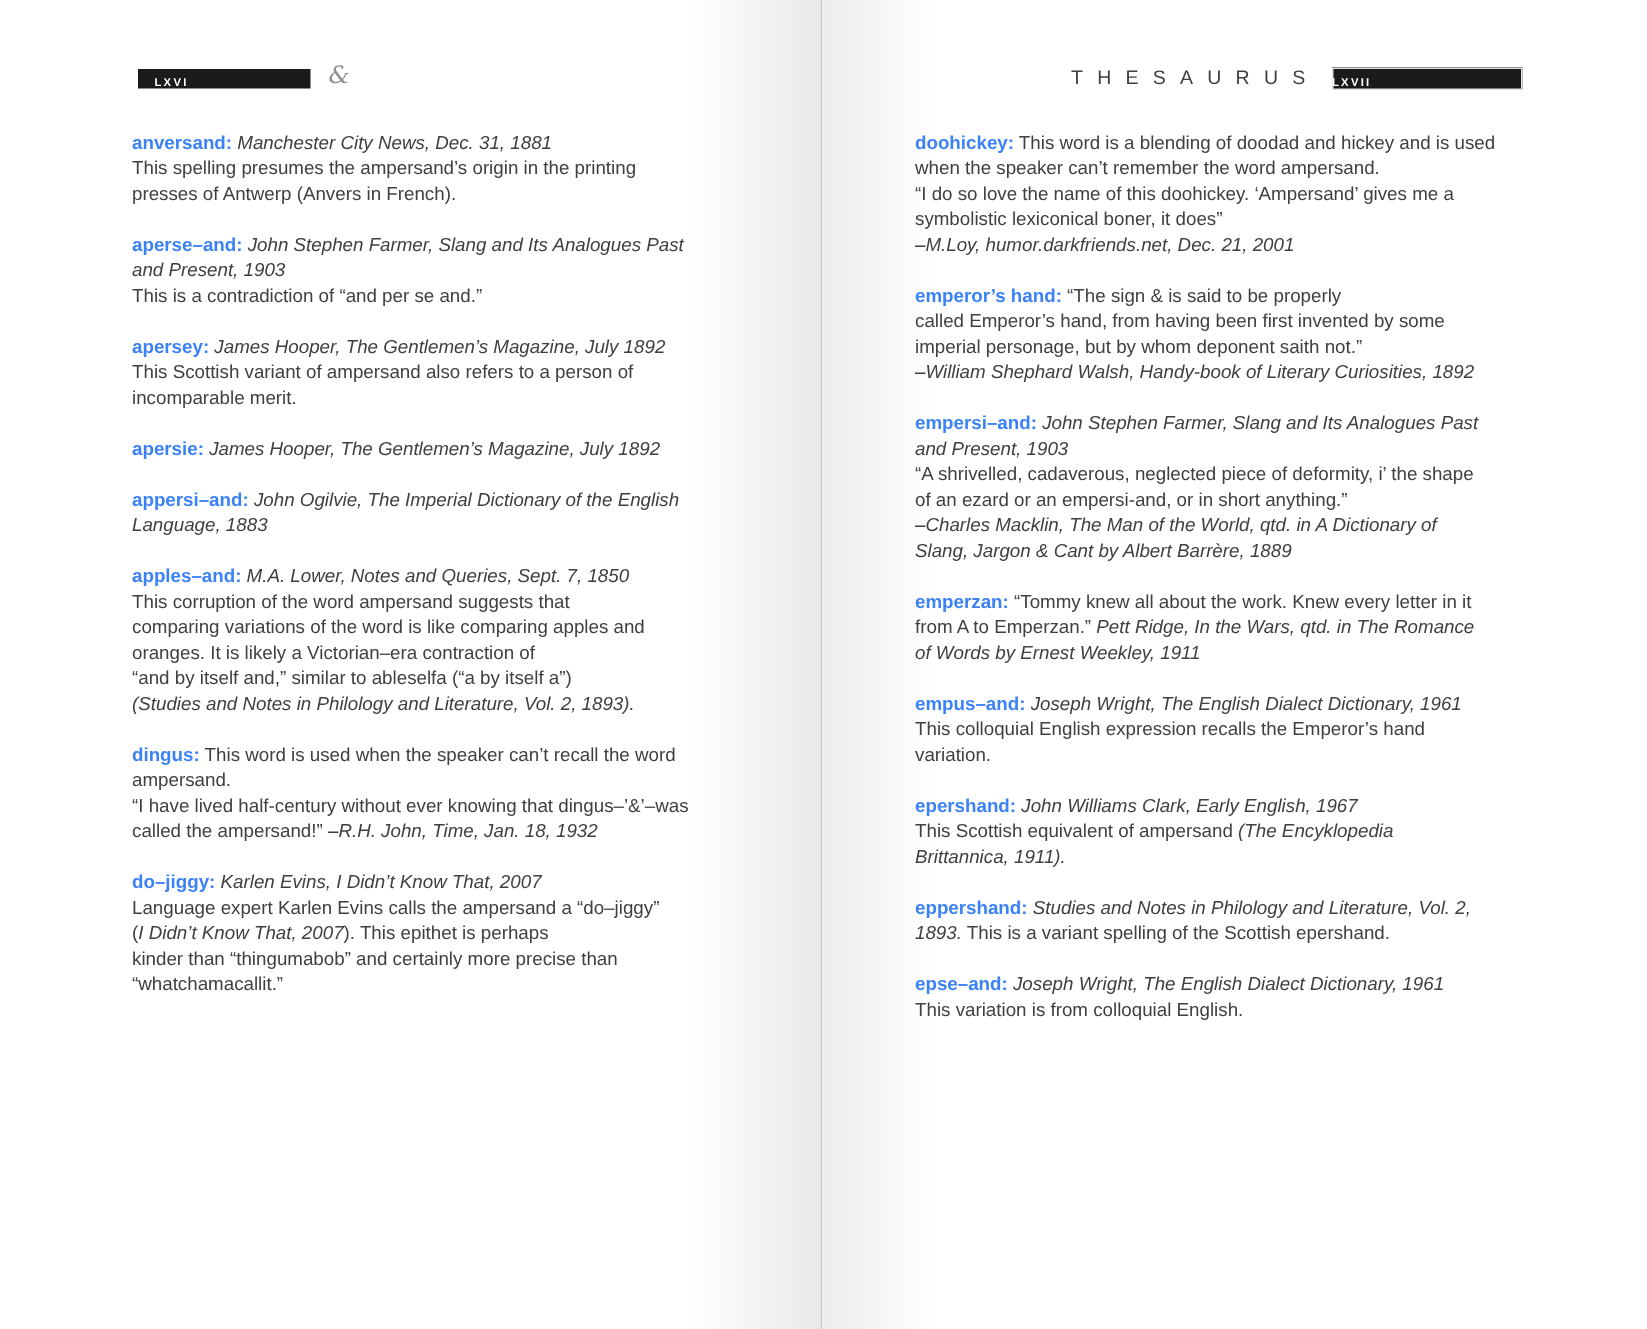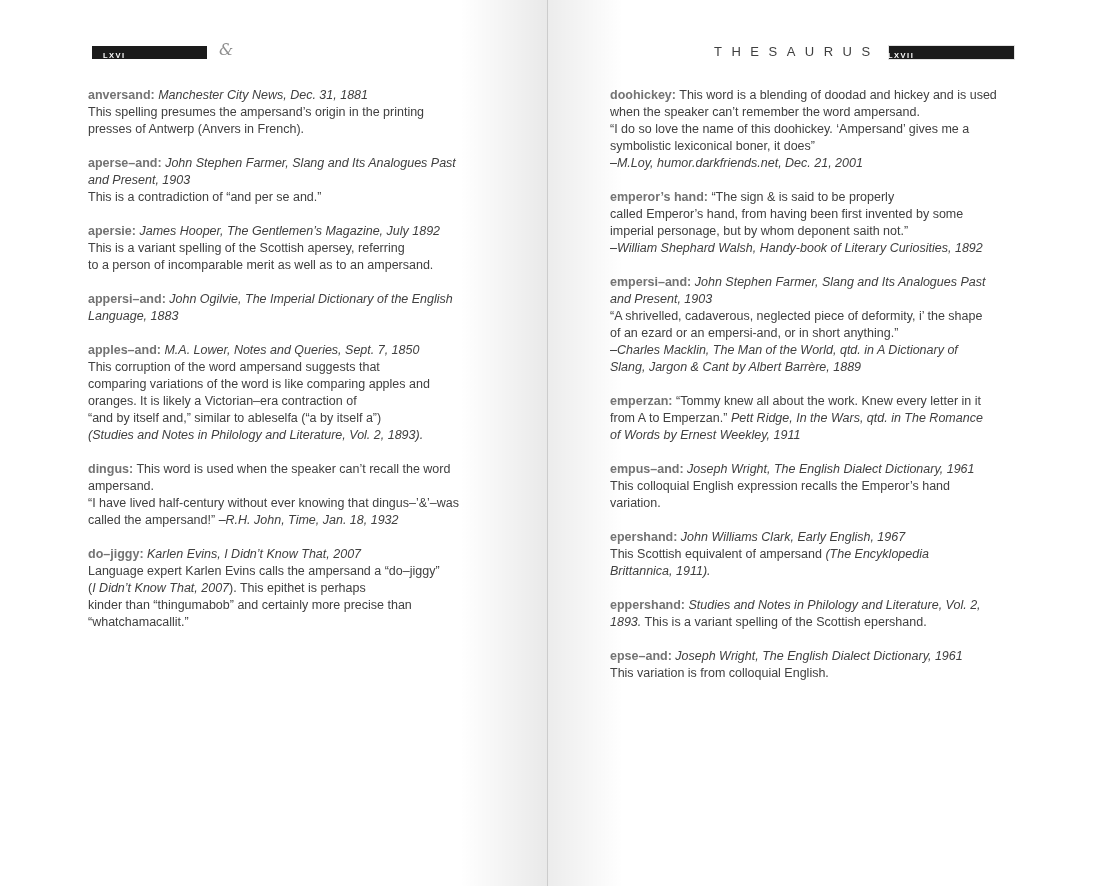--- a/index.html
+++ b/index.html
@@ -102,21 +102,21 @@
   .entry {
     margin: 0 0 17px 0;
     font-size: 12.5px;
     line-height: 17px;
     color: #404040;
     white-space: pre-wrap;
   }
   .entry .term {
     font-weight: bold;
     font-style: normal;
-    color: #737373;
+    color: #3b82f6;
   }
   .entry .cite { font-style: italic; }
   .entry .plain { font-style: normal; }
 </style>
 </head>
 <body>
 
 <div class="spread">
 
   <div class="page page-left">
@@ -124,23 +124,25 @@
       <span class="bar-label">LXVI</span>
     </div>
     <div class="ornament">&amp;</div>
     <div class="col col-left" id="left-col">
         <p class="entry"><span class="term">anversand:</span><span class="cite"> Manchester City News, Dec. 31, 1881
 </span><span class="plain">This spelling presumes the ampersand’s origin in the printing
 presses of Antwerp (Anvers in French).</span></p>
         <p class="entry"><span class="term">aperse–and:</span><span class="cite"> John Stephen Farmer, Slang and Its Analogues Past
 and Present, 1903
 </span><span class="plain">This is a contradiction of “and per se and.”</span></p>
+        <p class="entry"><span class="term">apersey:</span><span class="cite"> James Hooper, The Gentlemen’s Magazine, July 1892
+</span><span class="plain">This Scottish variant of ampersand also refers to a person of
+incomparable merit.</span></p>
         <p class="entry"><span class="term">apersie:</span><span class="cite"> James Hooper, The Gentlemen’s Magazine, July 1892
-</span><span class="plain">This is a variant spelling of the Scottish apersey, referring
-to a person of incomparable merit as well as to an ampersand.</span></p>
+</span></p>
         <p class="entry"><span class="term">appersi–and:</span><span class="cite"> John Ogilvie, The Imperial Dictionary of the English
 Language, 1883</span></p>
         <p class="entry"><span class="term">apples–and:</span><span class="cite"> M.A. Lower, Notes and Queries, Sept. 7, 1850
 </span><span class="plain">This corruption of the word ampersand suggests that
 comparing variations of the word is like comparing apples and
 oranges. It is likely a Victorian–era contraction of
 “and by itself and,” similar to ableselfa (“a by itself a”)
 </span><span class="cite">(Studies and Notes in Philology and Literature, Vol. 2, 1893).</span></p>
         <p class="entry"><span class="term">dingus:</span><span class="plain"> This word is used when the speaker can’t recall the word
 ampersand.

